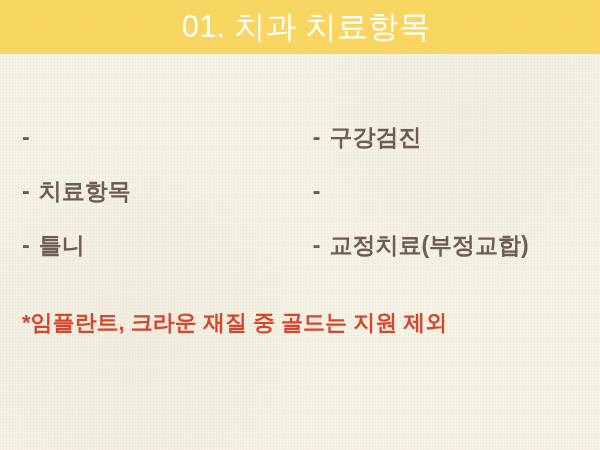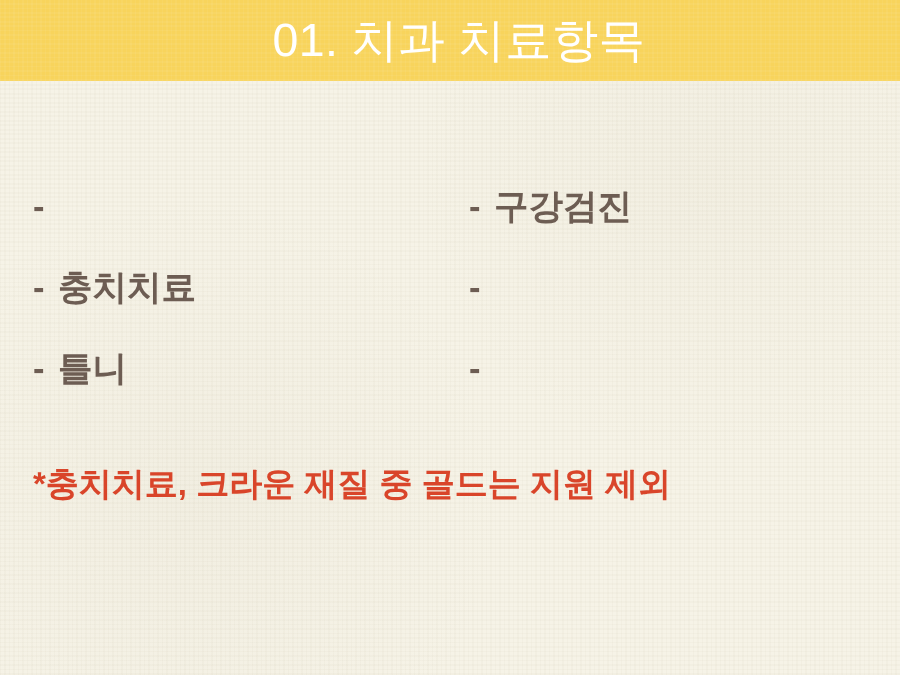--- a/index.html
+++ b/index.html
@@ -108,38 +108,39 @@
   </div>
 
   <div id="list-area">
 
     <div class="list-column" id="column-left">
       <div class="list-item">
         <span class="item-dash">-</span>
       </div>
       <div class="list-item">
         <span class="item-dash">-</span>
-        <span>충치치료</span>
+        <span>치료항목</span>
       </div>
       <div class="list-item">
         <span class="item-dash">-</span>
         <span>틀니</span>
       </div>
     </div>
 
     <div class="list-column" id="column-right">
       <div class="list-item">
         <span class="item-dash">-</span>
         <span>구강검진</span>
       </div>
       <div class="list-item">
         <span class="item-dash">-</span>
       </div>
       <div class="list-item">
         <span class="item-dash">-</span>
+        <span>교정치료(부정교합)</span>
       </div>
     </div>
 
   </div>
 
-  <div id="footnote">*충치치료, 크라운 재질 중 골드는 지원 제외</div>
+  <div id="footnote">*임플란트, 크라운 재질 중 골드는 지원 제외</div>
 
 </div>
 
 </body></html>

